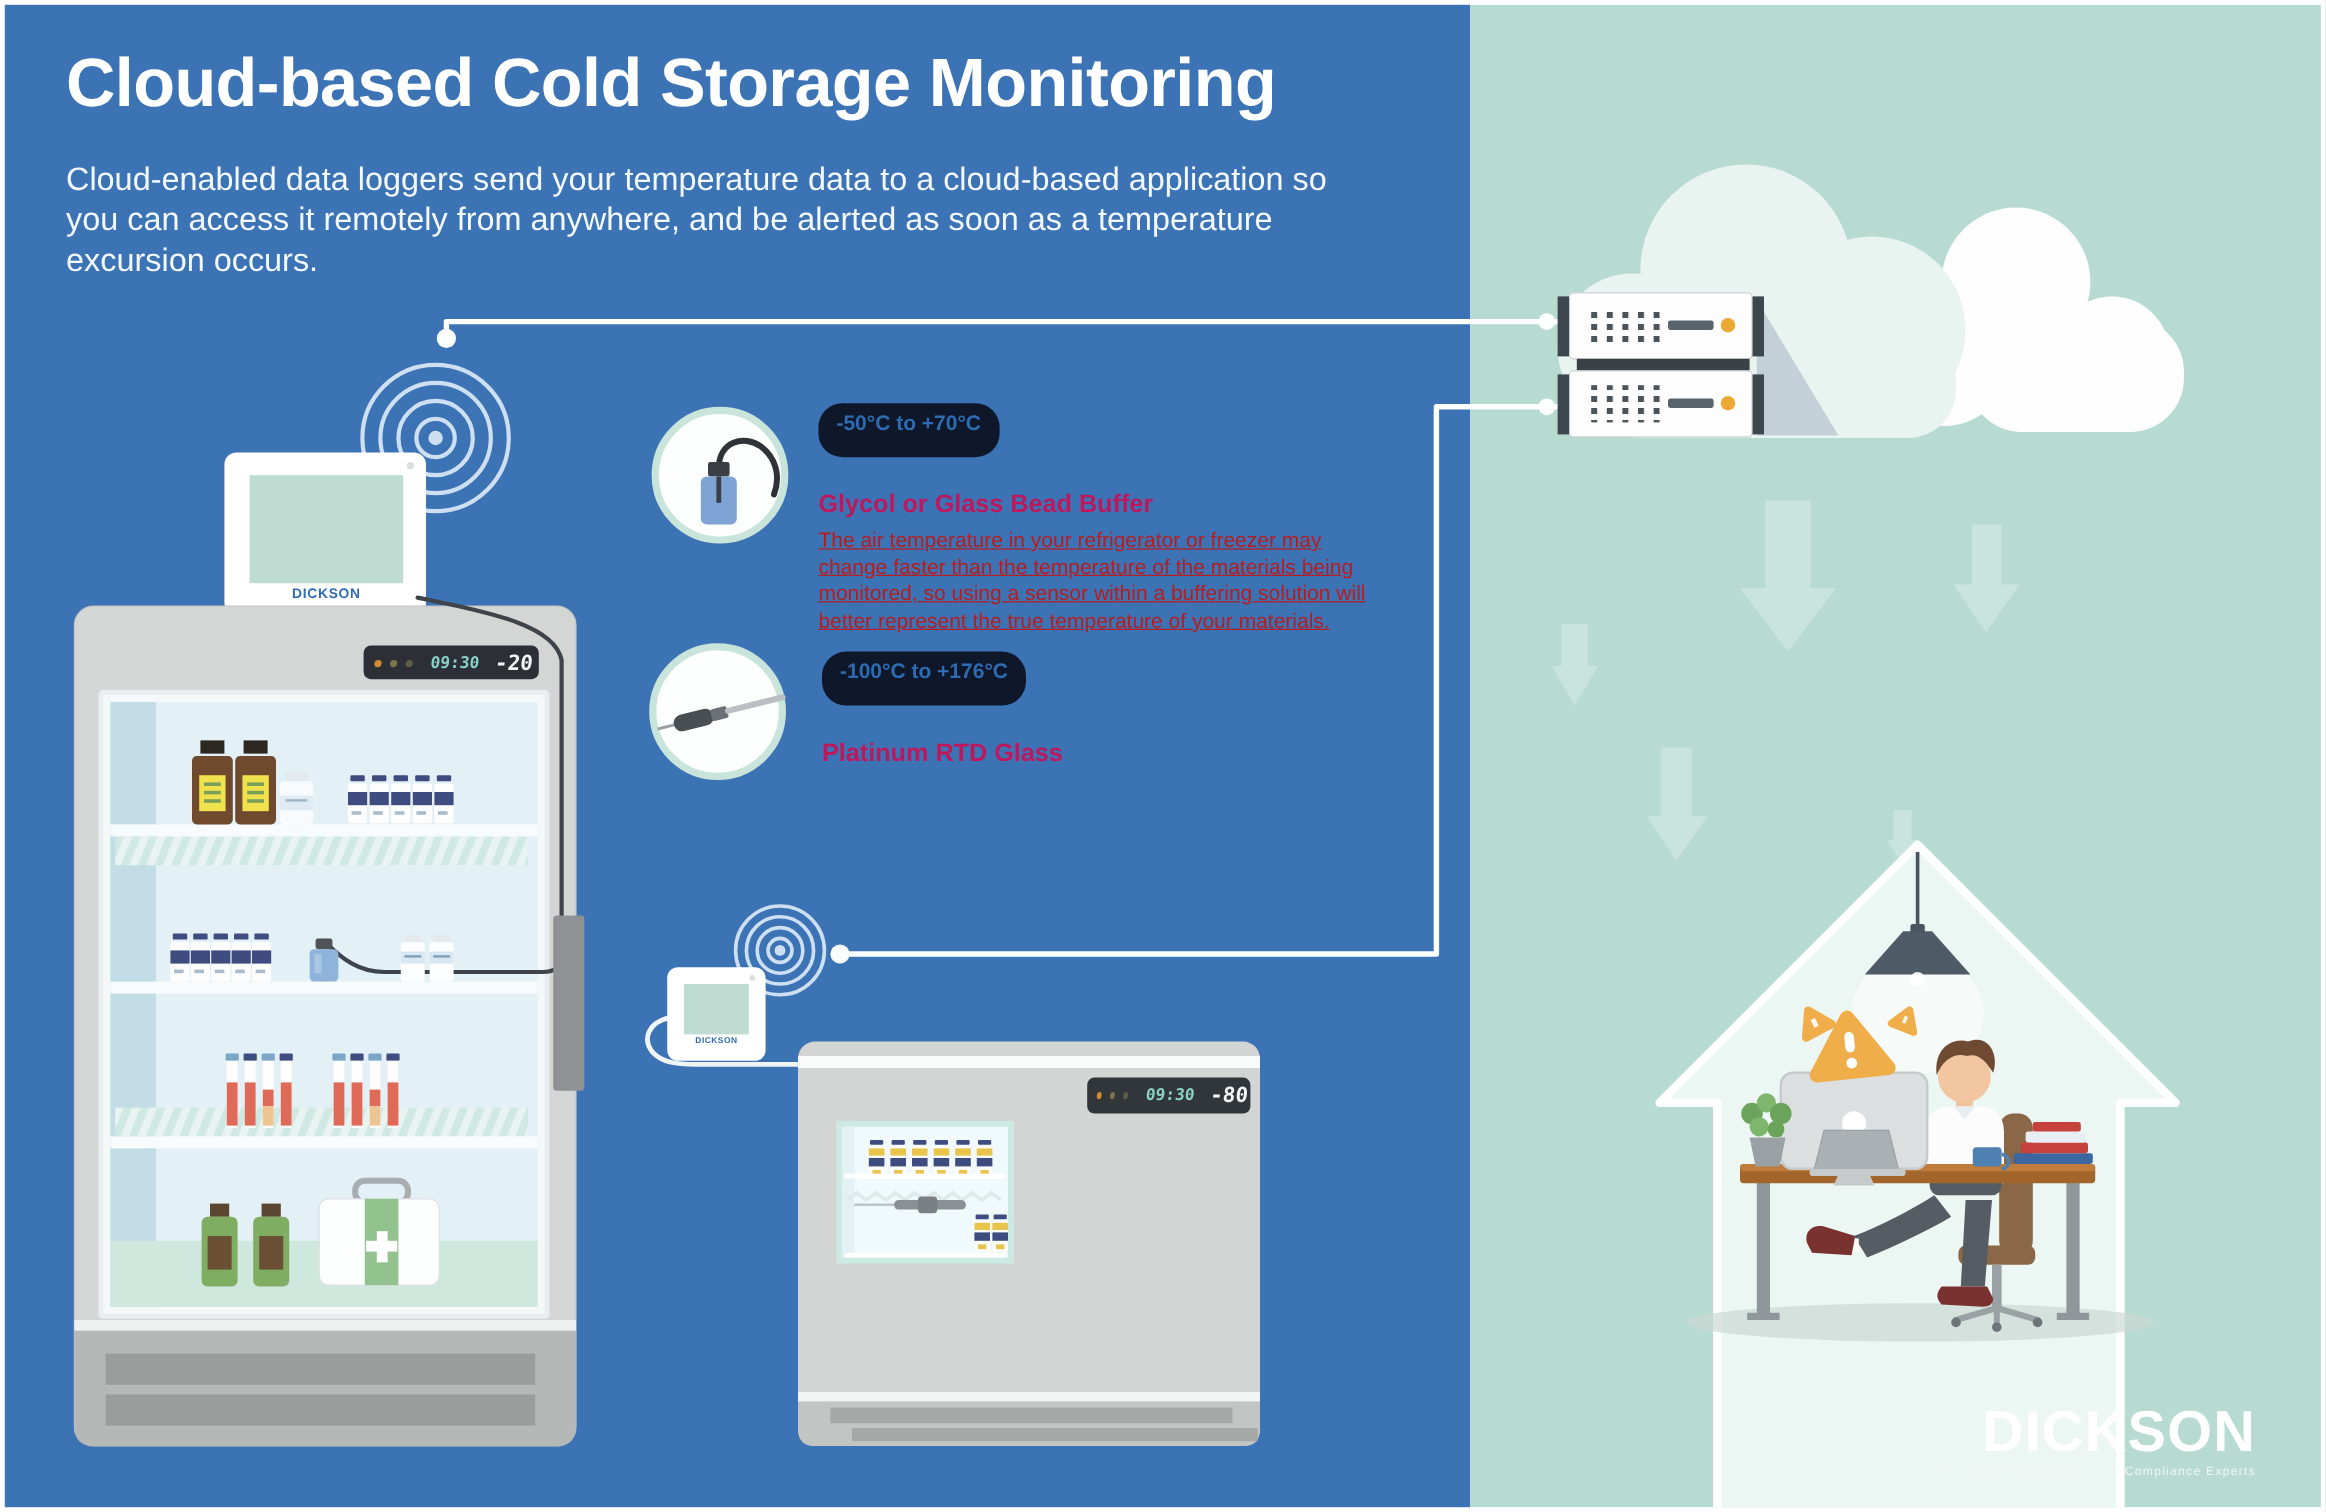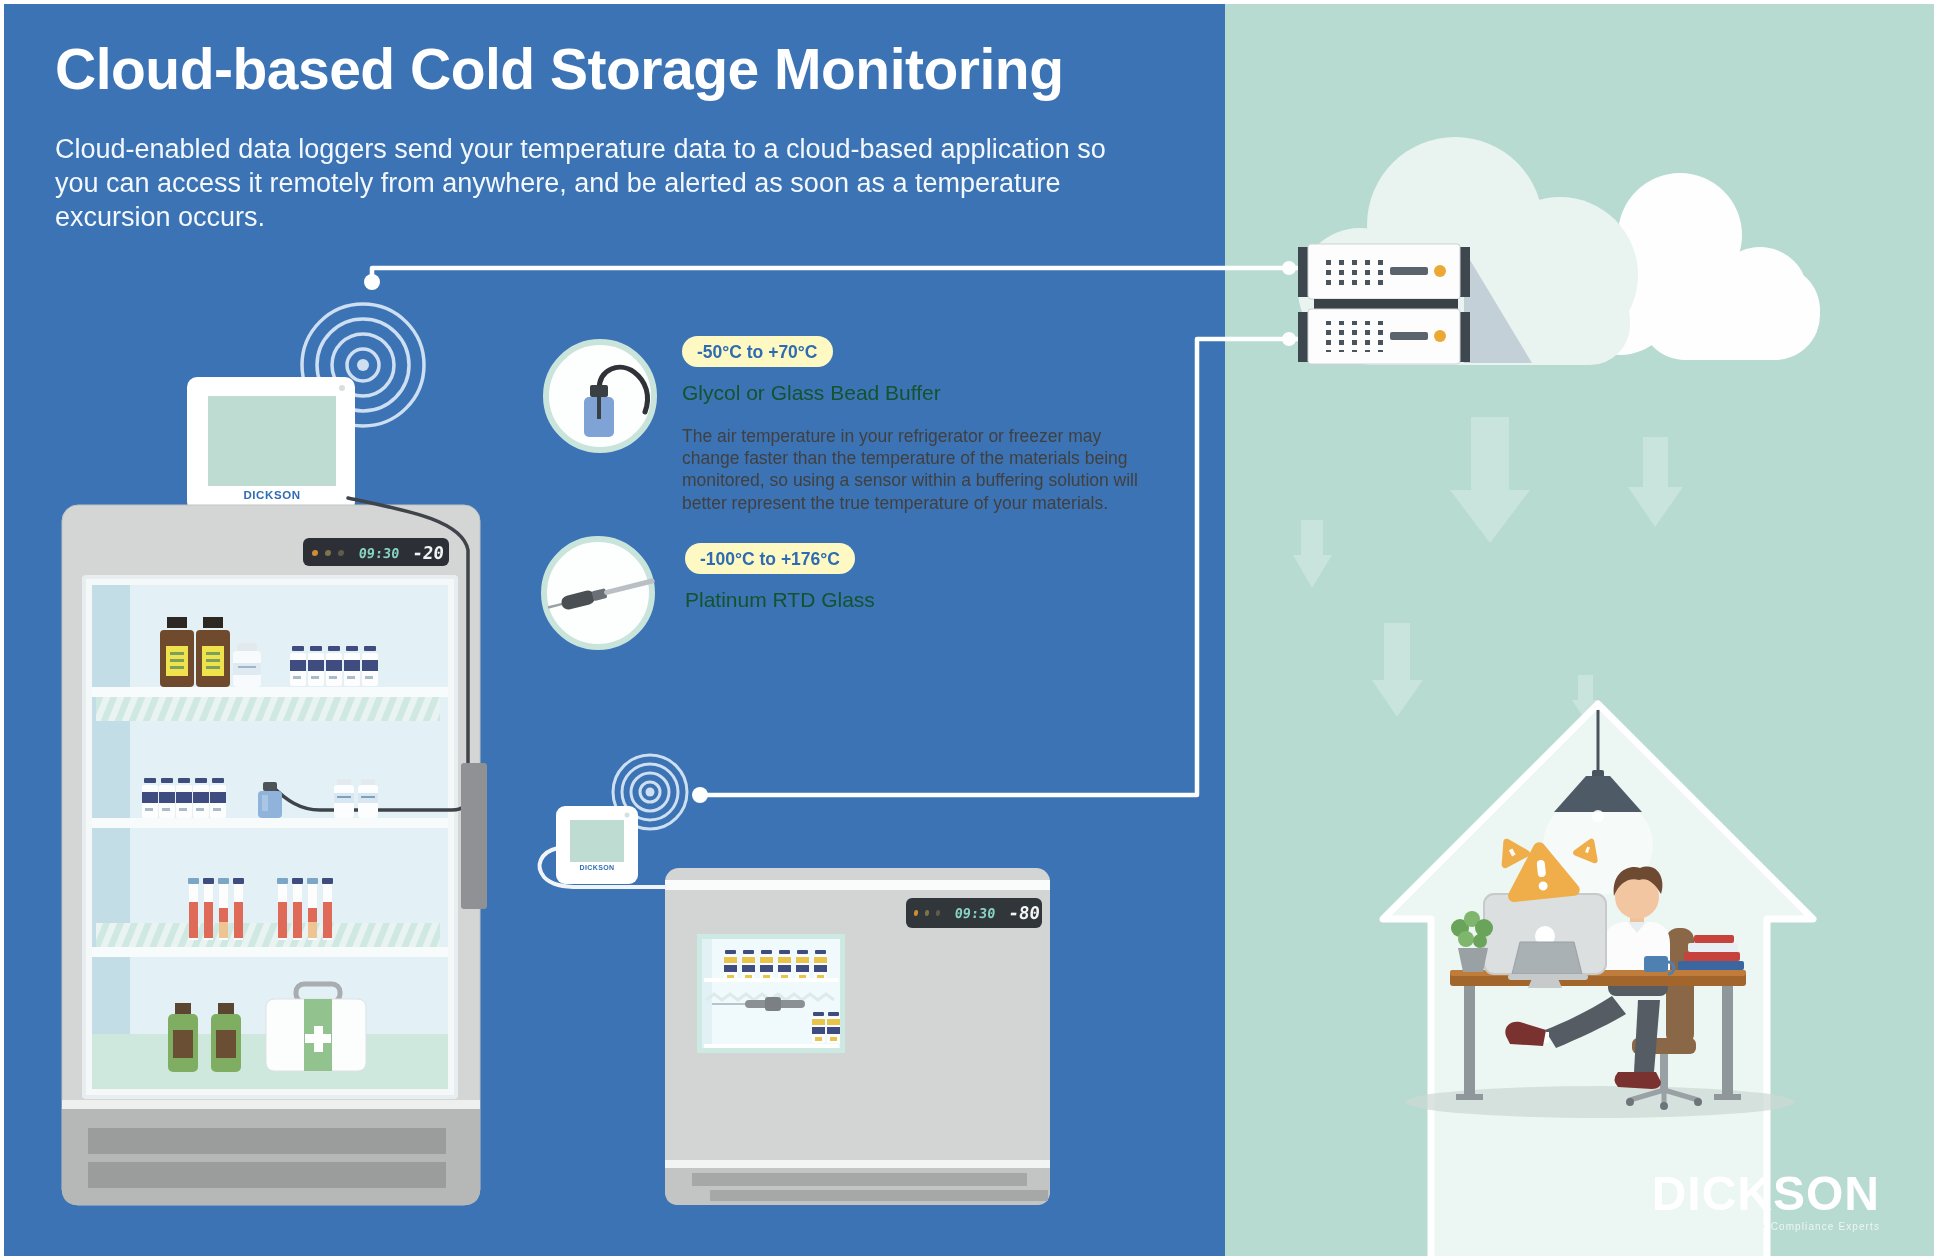--- a/index.html
+++ b/index.html
@@ -8,24 +8,24 @@
   .panel{position:absolute;top:4px;height:1252px;}
   .panel-left{left:4px;width:1221px;background:#3b73b5;}
   .panel-right{left:1225px;width:709px;background:#b7dbd1;}
   svg.scene{position:absolute;left:0;top:0;pointer-events:none;}
   .txt{position:absolute;color:#fff;}
   .title{left:55px;top:36px;font-size:57px;font-weight:700;letter-spacing:-.5px;color:#ffffff;}
   .subtitle{left:55px;top:132px;width:1058px;font-size:27px;line-height:1.26;color:#f3f8fd;font-weight:400;}
   .callout{position:absolute;}
   .callout-1{left:682px;top:336px;}
   .callout-2{left:685px;top:543px;}
-  .badge{display:inline-block;background:#fef9c3;color:#2d6cb2;font-weight:700;font-size:17.5px;
-         padding:6px 15px 4px;border-radius:20px;}
-  .co-head{margin-top:14px;font-size:21px;font-weight:400;color:#14532d;}
-  .co-body{margin-top:20px;font-size:17.5px;line-height:1.27;color:#404040;}
+  .badge{display:inline-block;background:#0f172a;color:#2d6cb2;font-weight:700;font-size:17.5px;
+         padding:6px 15px 18px;border-radius:20px;}
+  .co-head{margin-top:28px;font-size:21px;font-weight:700;color:#be185d;}
+  .co-body{margin-top:6px;font-size:17.5px;line-height:1.27;color:#b91c1c;text-decoration:underline;}
   .co-body-1{width:458px;}
   .co-body-2{width:376px;}
   .display{position:absolute;display:flex;align-items:center;font-family:"DejaVu Sans Mono",monospace;
            transform:skewX(-6deg);}
   .d-fridge{left:312px;top:543px;width:132px;height:20px;}
   .d-freezer{left:914px;top:903px;width:126px;height:20px;}
   .led{width:6px;height:6px;border-radius:50%;margin-right:7px;}
   .led1{background:#d08c33;}.led2{background:#7d744e;}.led3{background:#5f5c49;}
   .d-time{font-size:13.5px;font-weight:700;color:#88d2c4;margin-left:8px;}
   .d-temp{font-size:17.5px;font-weight:700;color:#f3f5f5;margin-left:13px;}

